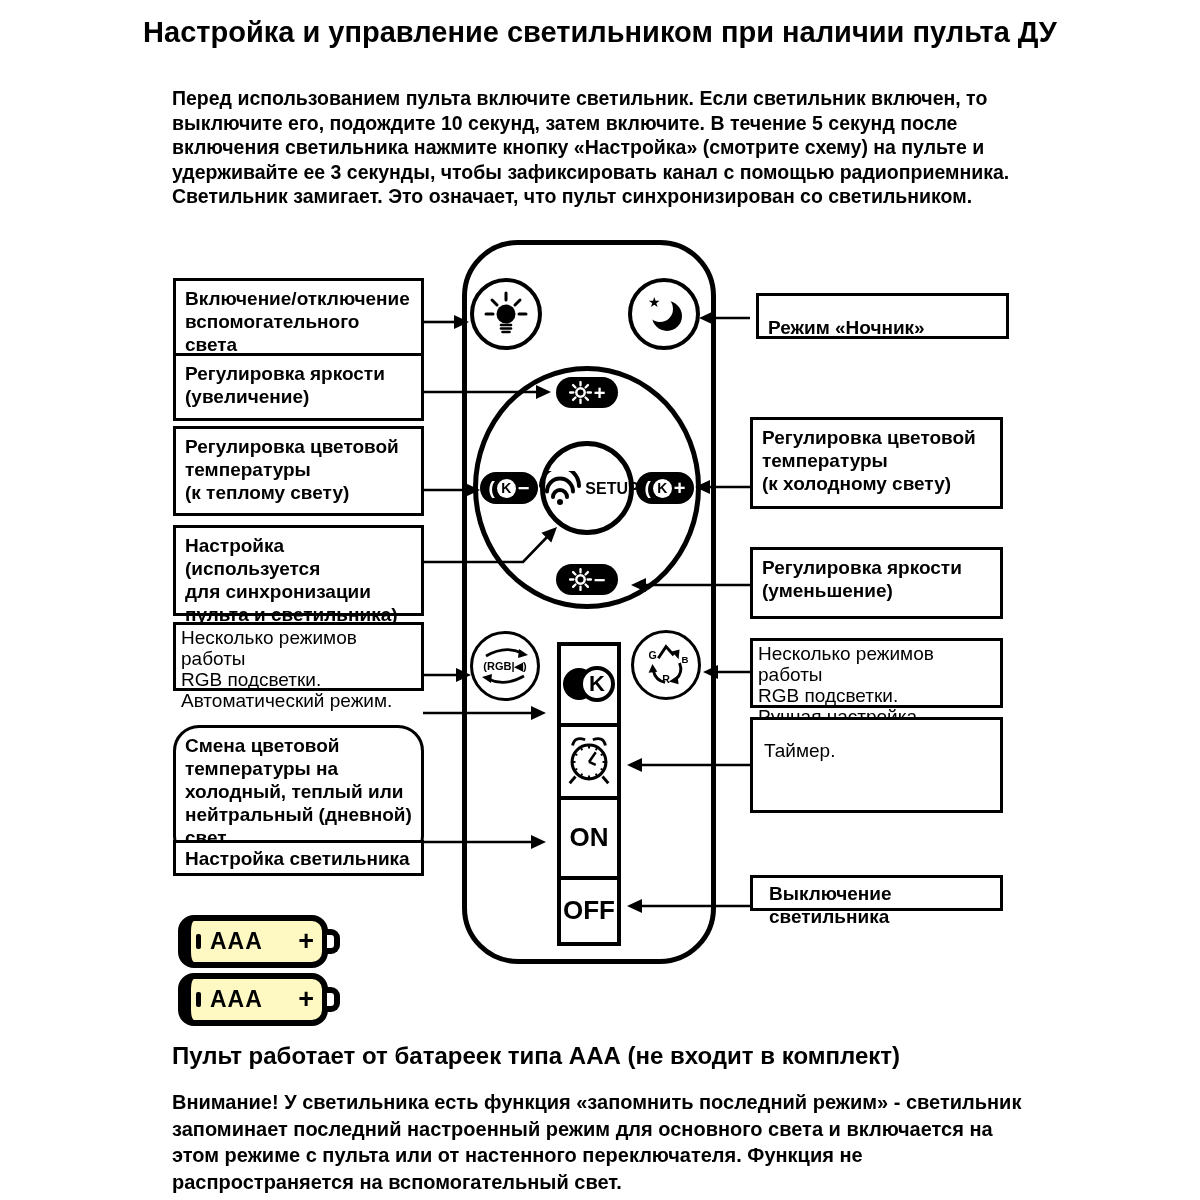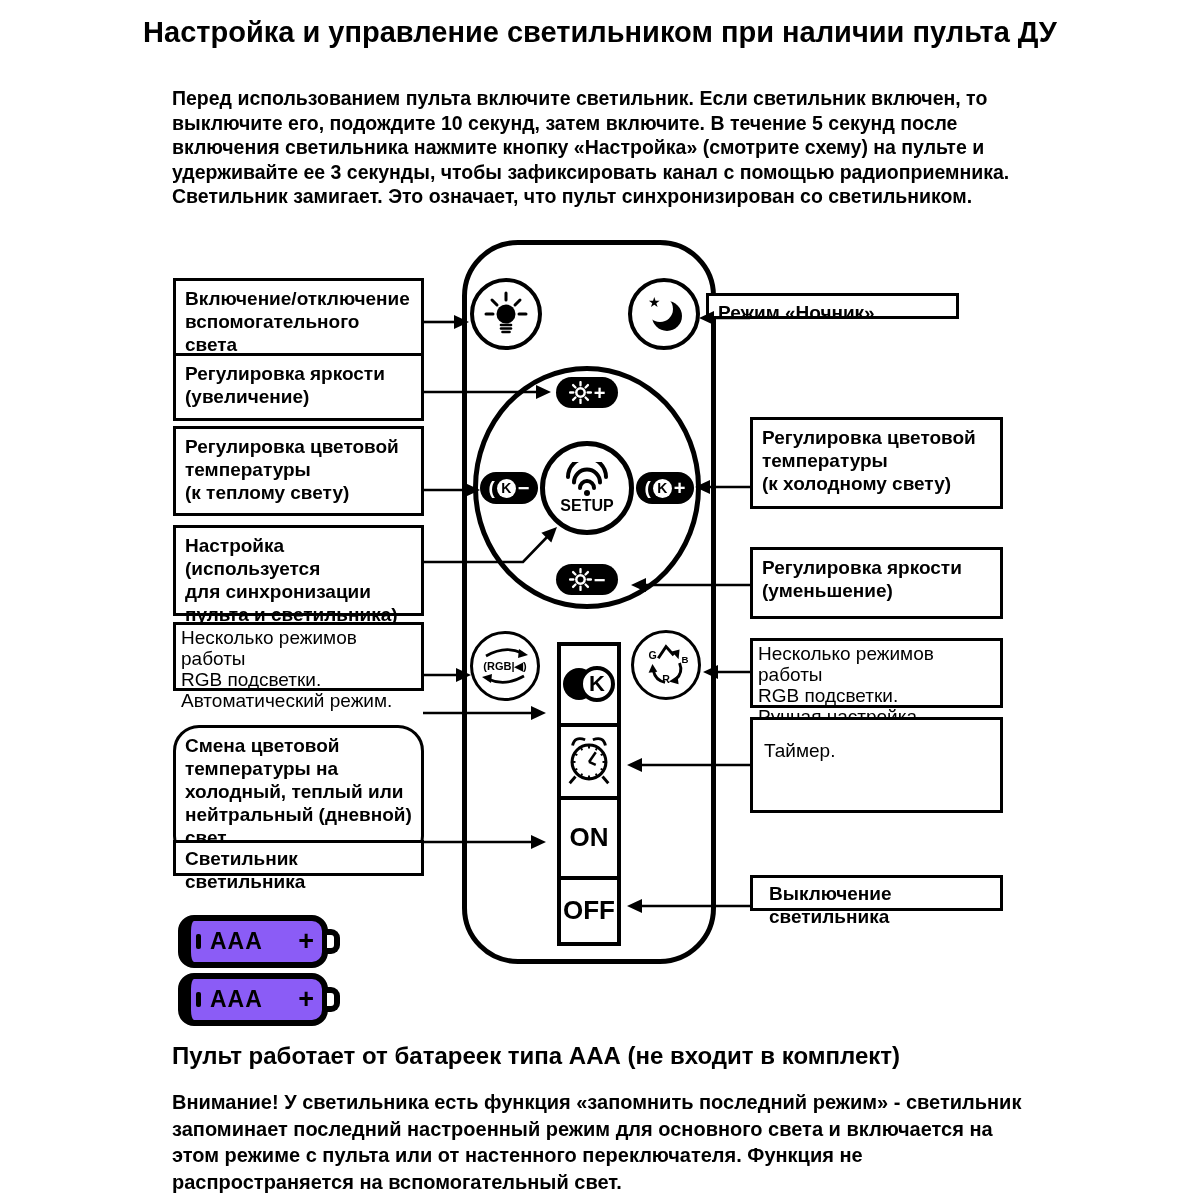--- a/index.html
+++ b/index.html
@@ -16,34 +16,34 @@
   
   .remote-body{left:462px;top:240px;width:254px;height:724px;border:5px solid #000;border-radius:56px;background:#fff;}
   .circle-btn{border:4px solid #000;border-radius:50%;background:#fff;display:flex;align-items:center;justify-content:center;}
   .ring{left:473px;top:366px;width:228px;height:243px;border:5px solid #000;border-radius:50%;background:#fff;}
   .pill{background:#000;border-radius:16px;color:#fff;display:flex;align-items:center;justify-content:center;gap:2px;}
   .pill .sign{font-weight:bold;font-size:20px;line-height:1;}
   .pill .paren{font-weight:bold;font-size:19px;line-height:1;margin-top:-2px;}
   .kdisc{width:19px;height:19px;background:#fff;color:#000;border-radius:50%;display:flex;align-items:center;justify-content:center;
          font-weight:bold;font-size:14px;}
   .setup-circle{left:540px;top:441px;width:94px;height:94px;border:5px solid #000;border-radius:50%;background:#fff;
-                display:flex;flex-direction:column;align-items:center;justify-content:center;z-index:1;}
+                display:flex;flex-direction:row;align-items:center;justify-content:center;z-index:1;}
   .setup-label{font-weight:bold;font-size:16px;letter-spacing:0px;margin-top:1px;}
   .column{left:557px;top:642px;width:64px;height:304px;border:4px solid #000;background:#fff;display:flex;flex-direction:column;}
   .cell{display:flex;align-items:center;justify-content:center;}
   .cell + .cell{border-top:4px solid #000;}
   .onoff{font-weight:bold;font-size:26px;}
   
   .kicon{position:relative;width:54px;height:38px;}
   .kicon .blackdot{position:absolute;left:1px;top:3px;width:32px;height:32px;background:#000;border-radius:50%;}
   .kicon .whitedot{position:absolute;left:17px;top:1px;width:36px;height:36px;background:#fff;border:4px solid #000;border-radius:50%;
                    display:flex;align-items:center;justify-content:center;font-weight:bold;font-size:22px;box-sizing:border-box;}
   
   .battery{left:178px;top:915px;width:150px;height:53px;border:6px solid #000;border-left-width:13px;border-radius:16px;
-           background:#8b5cf6;display:flex;align-items:center;}
+           background:#fef9c3;display:flex;align-items:center;}
   .battery .term{width:5px;height:15px;background:#000;border-radius:2px;margin-left:5px;}
   .battery .aaa{font-weight:bold;font-size:23px;margin-left:9px;letter-spacing:1px;}
   .battery .plus{font-weight:bold;font-size:27px;margin-left:auto;margin-right:8px;}
   .nub{width:13px;height:25px;border:6px solid #000;border-left:none;border-radius:0 9px 9px 0;background:#fff;}
   svg{display:block;}
   #overlay{position:absolute;left:0;top:0;z-index:3;pointer-events:none;}
 </style>
 </head>
 <body>
 
@@ -61,23 +61,23 @@
 для синхронизации
 пульта и светильника)</div>
 <div class="abs box reg" style="left:173px;top:622px;width:251px;height:69px;">Несколько режимов работы
 RGB подсветки.
 Автоматический режим.</div>
 <div class="abs box" style="left:173px;top:725px;width:251px;height:137px;border-radius:26px;">Смена цветовой
 температуры на
 холодный, теплый или
 нейтральный (дневной)
 свет</div>
-<div class="abs box" style="left:173px;top:840px;width:251px;height:36px;padding:4px 9px;">Светильник светильника</div>
-
-<div class="abs box" style="left:706px;top:293px;width:253px;height:26px;padding:5px 9px;">Режим «Ночник»</div>
+<div class="abs box" style="left:173px;top:840px;width:251px;height:36px;padding:4px 9px;">Настройка светильника</div>
+
+<div class="abs box" style="left:756px;top:293px;width:253px;height:26px;padding:20px 9px;">Режим «Ночник»</div>
 <div class="abs box" style="left:750px;top:417px;width:253px;height:92px;">Регулировка цветовой
 температуры
 (к холодному свету)</div>
 <div class="abs box" style="left:750px;top:547px;width:253px;height:72px;">Регулировка яркости
 (уменьшение)</div>
 <div class="abs box reg" style="left:750px;top:638px;width:253px;height:70px;">Несколько режимов работы
 RGB подсветки.
 Ручная настройка.</div>
 <div class="abs box reg" style="left:750px;top:717px;width:253px;height:96px;padding:20px 11px;">Таймер.</div>
 <div class="abs box" style="left:750px;top:875px;width:253px;height:36px;padding:4px 16px;">Выключение светильника</div>

